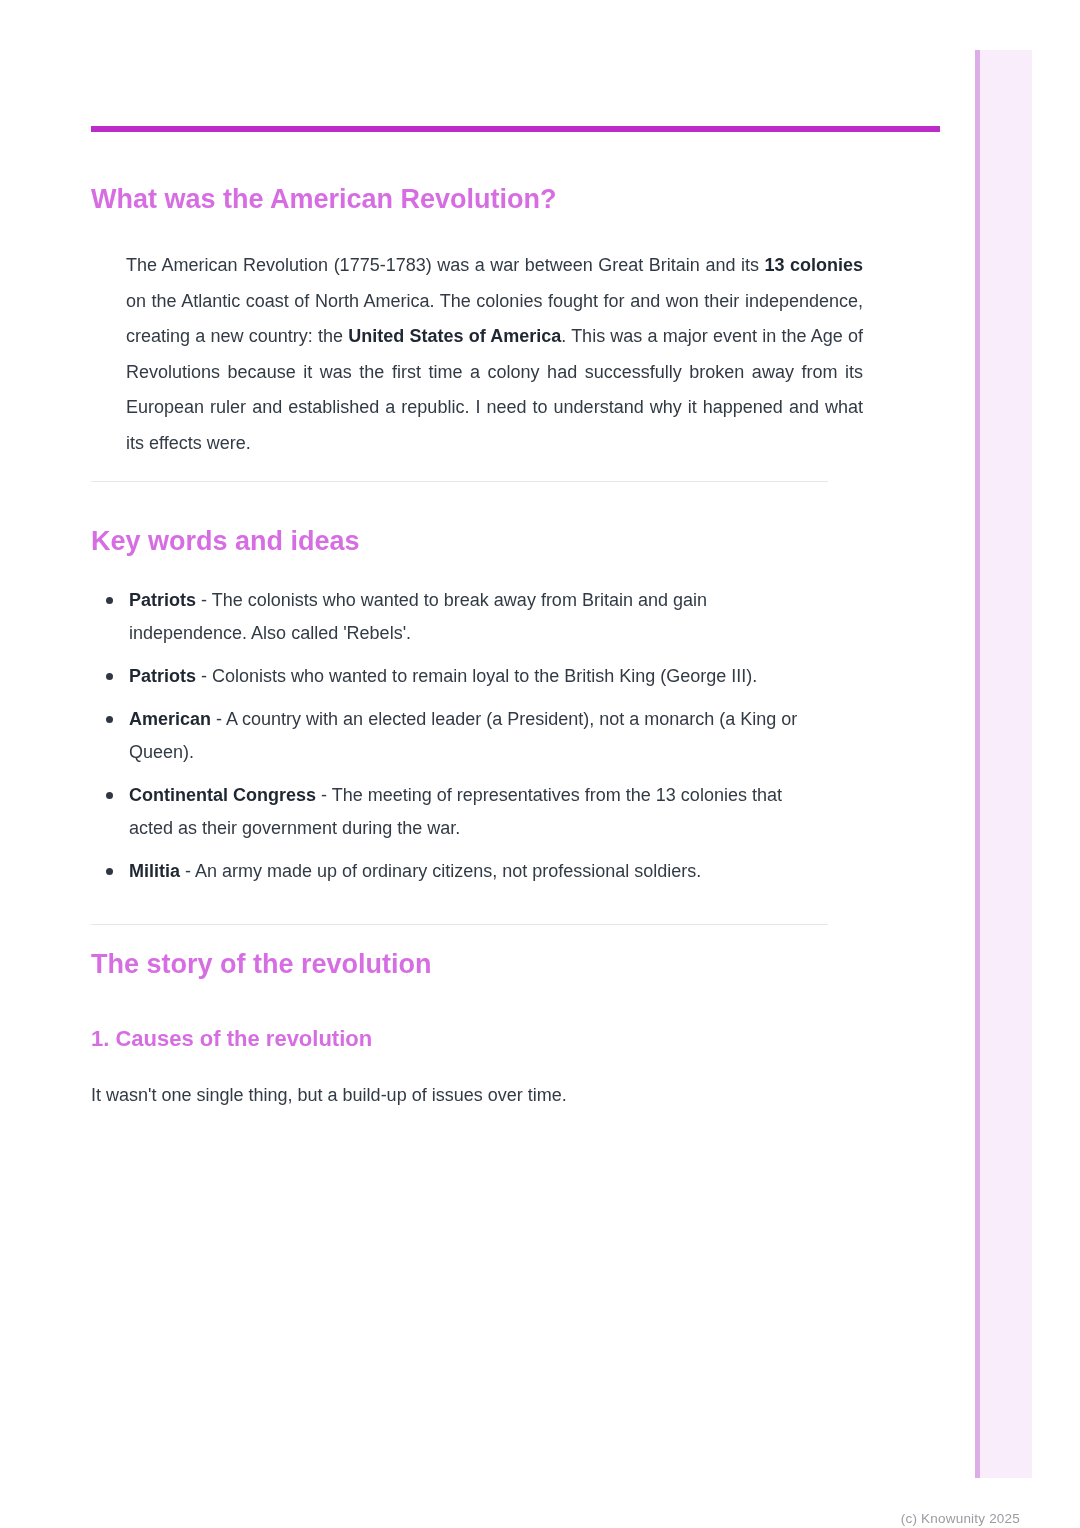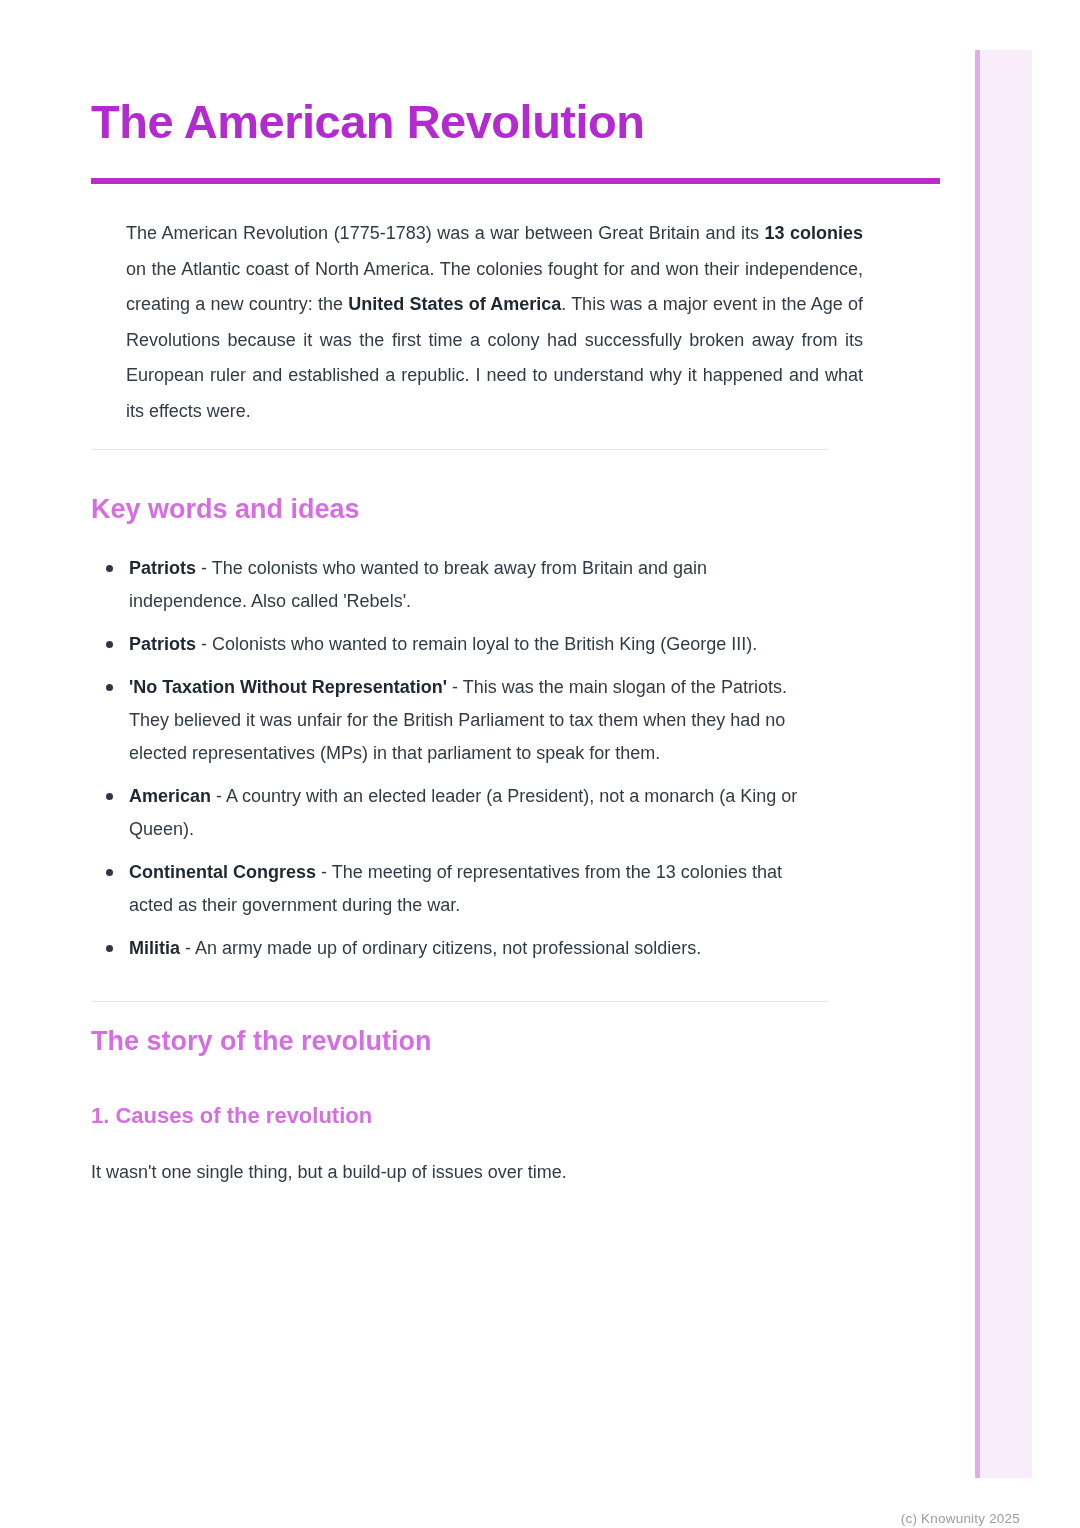--- a/index.html
+++ b/index.html
@@ -126,35 +126,34 @@
 </style>
 </head>
 <body>
 
 <div class="page">
 
   <div class="side-accent-bar"></div>
 
   <div class="content">
 
-    <h1 class="doc-title">The American Revolution</h1>
 
     <div class="title-rule"></div>
 
+    <h2 class="h2 intro-heading">What was the American Revolution?</h2>
 
     <p class="body-par">The American Revolution (1775-1783) was a war between Great Britain and its <b>13 colonies</b> on the Atlantic coast of North America. The colonies fought for and won their independence, creating a new country: the <b>United States of America</b>. This was a major event in the Age of Revolutions because it was the first time a colony had successfully broken away from its European ruler and established a republic. I need to understand why it happened and what its effects were.</p>
 
     <div class="divider"></div>
 
     <h2 class="h2 keywords-heading">Key words and ideas</h2>
 
     <ul class="keyword-list">
       <li><b>Patriots</b> - The colonists who wanted to break away from Britain and gain independence. Also called 'Rebels'.</li>
       <li><b>Patriots</b> - Colonists who wanted to remain loyal to the British King (George III).</li>
-      <li><b>'No Taxation Without Representation'</b> - This was the main slogan of the Patriots. They believed it was unfair for the British Parliament to tax them when they had no elected representatives (MPs) in that parliament to speak for them.</li>
       <li><b>American</b> - A country with an elected leader (a President), not a monarch (a King or Queen).</li>
       <li><b>Continental Congress</b> - The meeting of representatives from the 13 colonies that acted as their government during the war.</li>
       <li><b>Militia</b> - An army made up of ordinary citizens, not professional soldiers.</li>
     </ul>
 
     <div class="divider second"></div>
 
     <h2 class="h2 story-heading">The story of the revolution</h2>
 
     <h3 class="h3">1. Causes of the revolution</h3>

